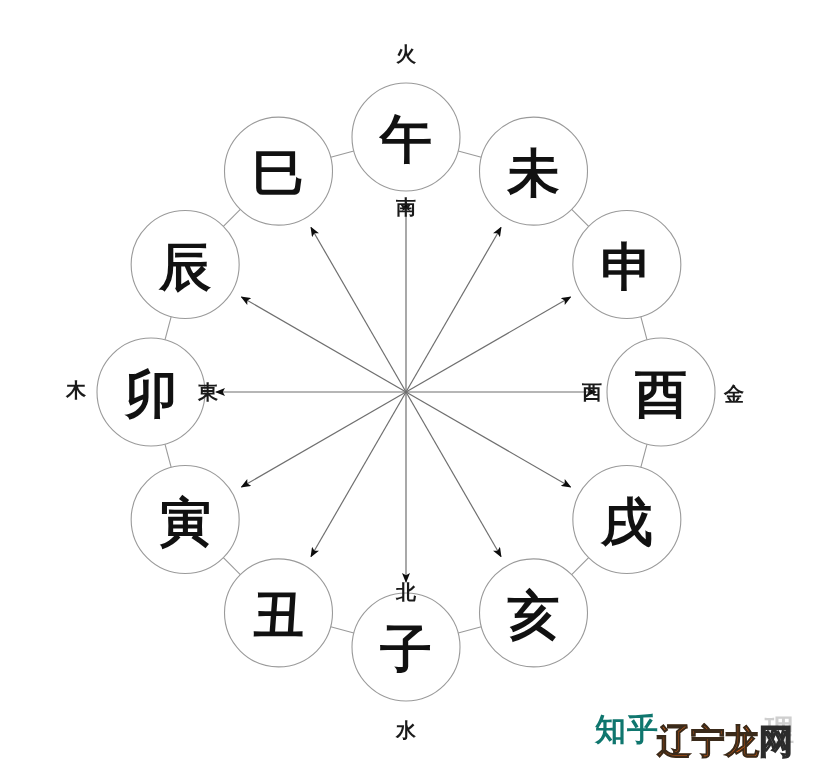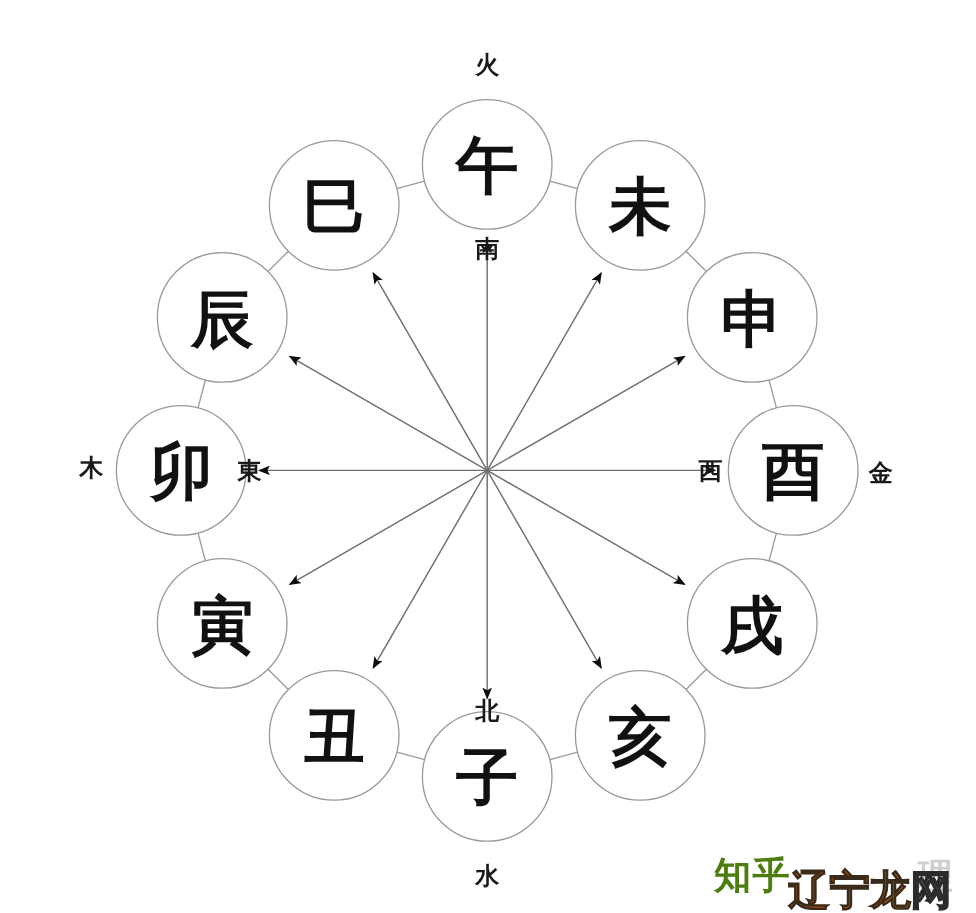--- a/index.html
+++ b/index.html
@@ -71,21 +71,21 @@
     bottom: 14px;
     height: 44px;
     width: 200px;
   }
   #watermark .wm-zhihu {
     position: absolute;
     left: 0;
     top: 6px;
     font-size: 31px;
     font-weight: 700;
-    color: #4d7c0f;
+    color: #0f766e;
     letter-spacing: 1px;
     font-family: "DejaVu Sans", "Liberation Sans", sans-serif;
   }
   #watermark .wm-site {
     position: absolute;
     left: 62px;
     top: 16px;
     font-size: 34px;
     font-weight: 700;
     letter-spacing: 0px;

